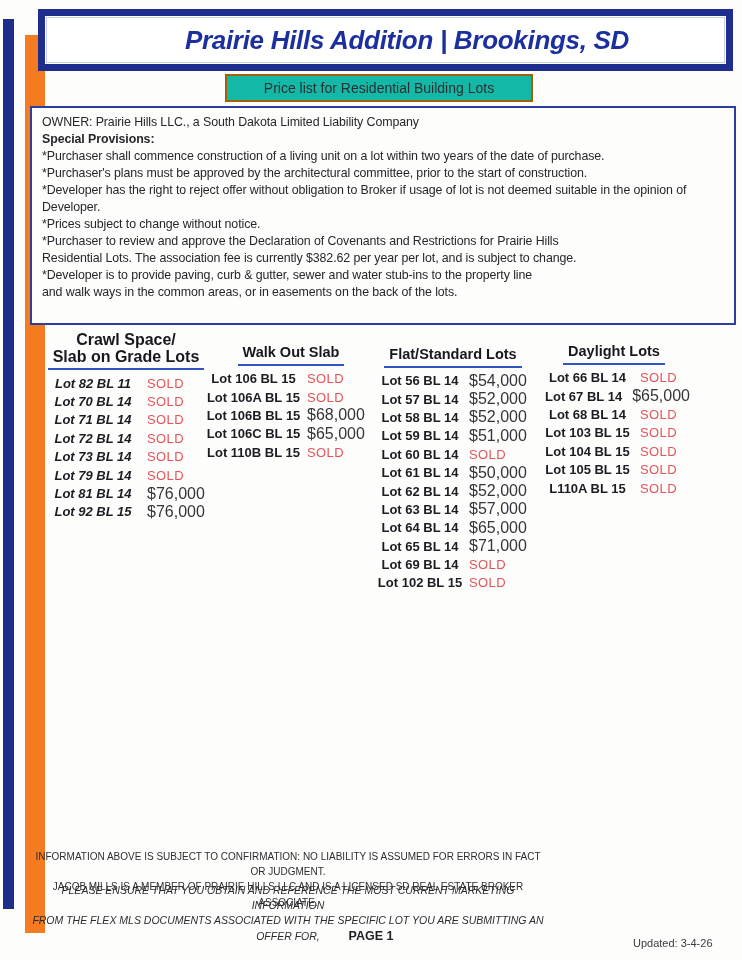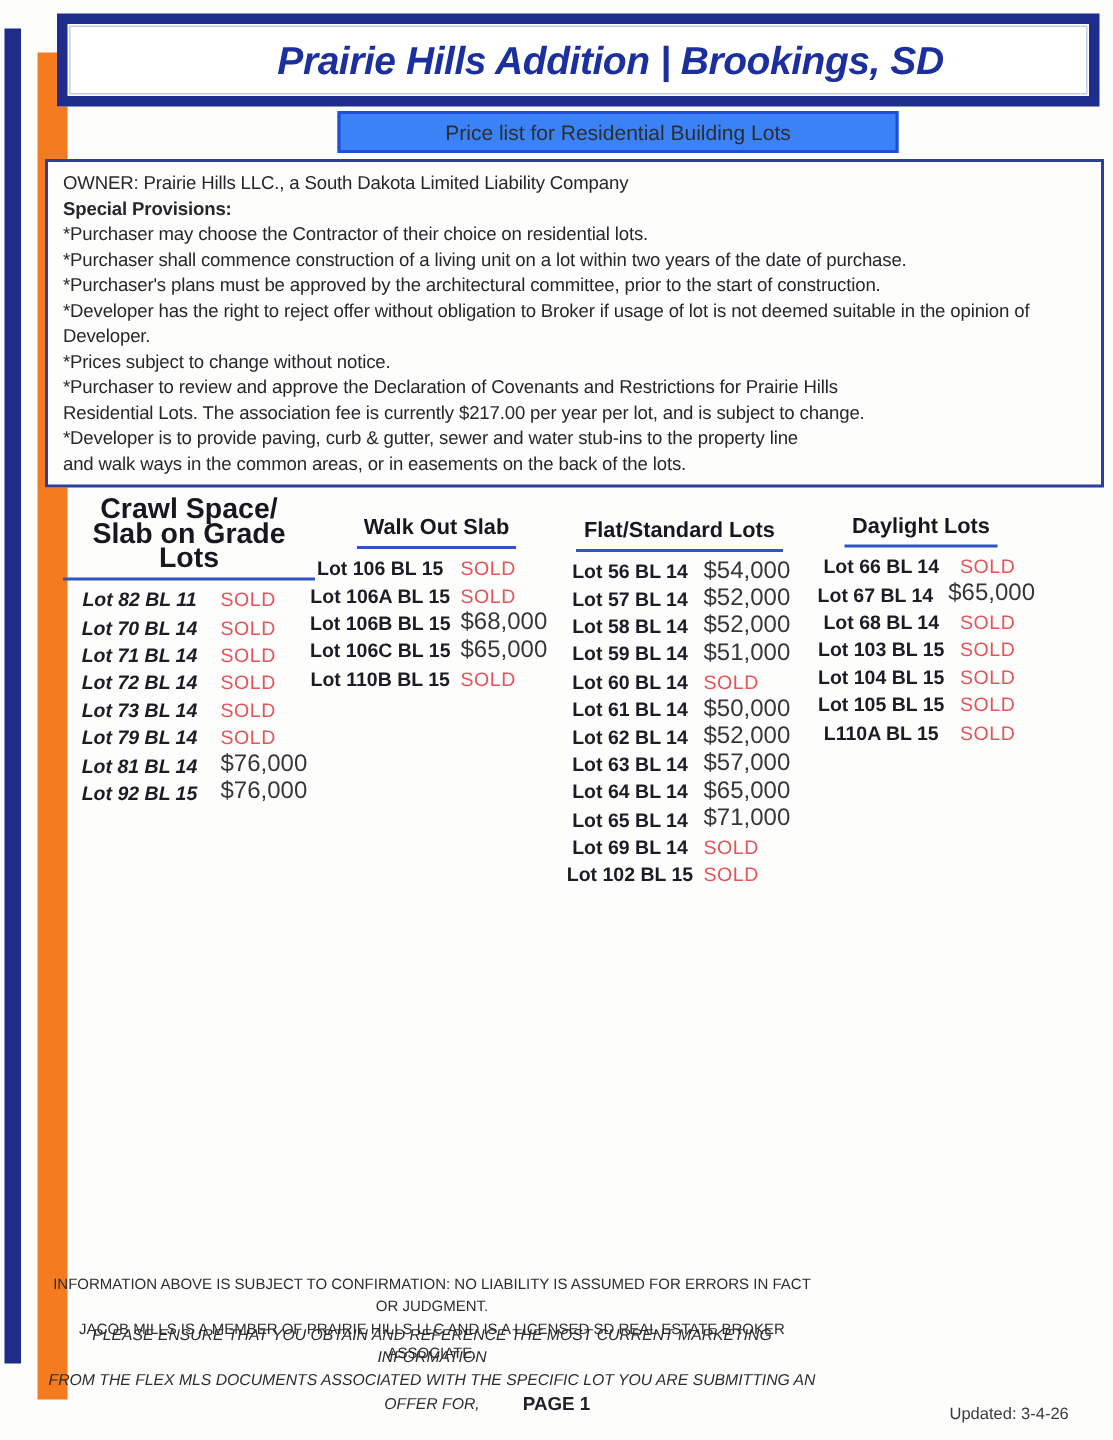--- a/index.html
+++ b/index.html
@@ -24,22 +24,22 @@
     position:absolute;inset:1px;border:1px solid #c3cde8;
     display:flex;align-items:center;justify-content:center;
   }
   #page-title{
     font-size:26px;font-weight:bold;font-style:italic;color:#1c2f9e;
     letter-spacing:-0.3px;white-space:nowrap;margin-left:43px;
   }
 
   
   #subtitle-box{
-    left:225px;top:74px;width:374px;height:28px;box-sizing:border-box;
-    border:2px solid #1d4ed8;background:#3b82f6;
+    left:225px;top:74px;width:308px;height:28px;box-sizing:border-box;
+    border:2px solid #a16207;background:#14b8a6;
     text-align:center;font-size:14px;color:#2d2e32;line-height:24px;
   }
 
   
   #provisions-box{
     left:30px;top:106px;width:706px;height:219px;box-sizing:border-box;
     border:2px solid #2e3da0;background:#fdfdfb;
     padding:6px 8px 6px 10px;
     font-size:12.4px;line-height:17px;color:#26272c;
     letter-spacing:-0.1px;
@@ -47,21 +47,21 @@
   .prov-heading{font-weight:bold;}
 
   
   .lot-col{position:absolute;}
   #col1{left:42px;top:332px;width:168px;}
   #col2{left:203px;top:344px;width:176px;}
   #col3{left:374px;top:346px;width:158px;}
   #col4{left:538px;top:343px;width:152px;}
   .hd{
     width:fit-content;margin:0 auto;text-align:center;
-    font-weight:bold;font-size:19px;line-height:16.5px;color:#17181f;
+    font-weight:bold;font-size:16px;line-height:16.5px;color:#17181f;
     padding:0 5px 3px;border-bottom:2px solid #2e55c3;
   }
   #col2 .hd,#col3 .hd,#col4 .hd{font-size:14.5px;}
   .rows{margin-top:4px;}
   .row{display:flex;height:18.4px;align-items:center;}
   .lot{font-weight:bold;font-size:13px;color:#1c1d24;text-align:center;white-space:nowrap;}
   #col1 .lot{width:102px;font-style:italic;}
   #col2 .lot{width:101px;}
   #col3 .lot{width:92px;}
   #col4 .lot{width:99px;}
@@ -93,28 +93,27 @@
 </div>
 
 <div class="abs" id="subtitle-box">
   <span>Price list for Residential Building Lots</span>
 </div>
 
 <div class="abs" id="provisions-box">
   <div>OWNER: Prairie Hills LLC., a South Dakota Limited Liability Company</div>
   <div class="prov-heading">Special Provisions:</div>
   <div>
-      <div>*Purchaser may choose the Contractor of their choice on residential lots.</div>
       <div>*Purchaser shall commence construction of a living unit on a lot within two years of the date of purchase.</div>
       <div>*Purchaser's plans must be approved by the architectural committee, prior to the start of construction.</div>
       <div>*Developer has the right to reject offer without obligation to Broker if usage of lot is not deemed suitable  in the opinion of</div>
       <div>Developer.</div>
       <div>*Prices subject to change without notice.</div>
       <div>*Purchaser to review and approve the Declaration of Covenants and Restrictions for Prairie Hills</div>
-      <div>Residential Lots. The association fee is currently $217.00 per year per lot, and is subject to change.</div>
+      <div>Residential Lots. The association fee is currently $382.62 per year per lot, and is subject to change.</div>
       <div>*Developer is to provide paving, curb &amp; gutter, sewer and water stub-ins to the property line</div>
       <div>and walk ways in the common areas, or in easements on the back of the lots.</div>
     </div>
 </div>
 
 <div class="lot-col" id="col1">
   <div class="hd">
       <div>Crawl Space/</div>
       <div>Slab on Grade Lots</div>
     </div>

